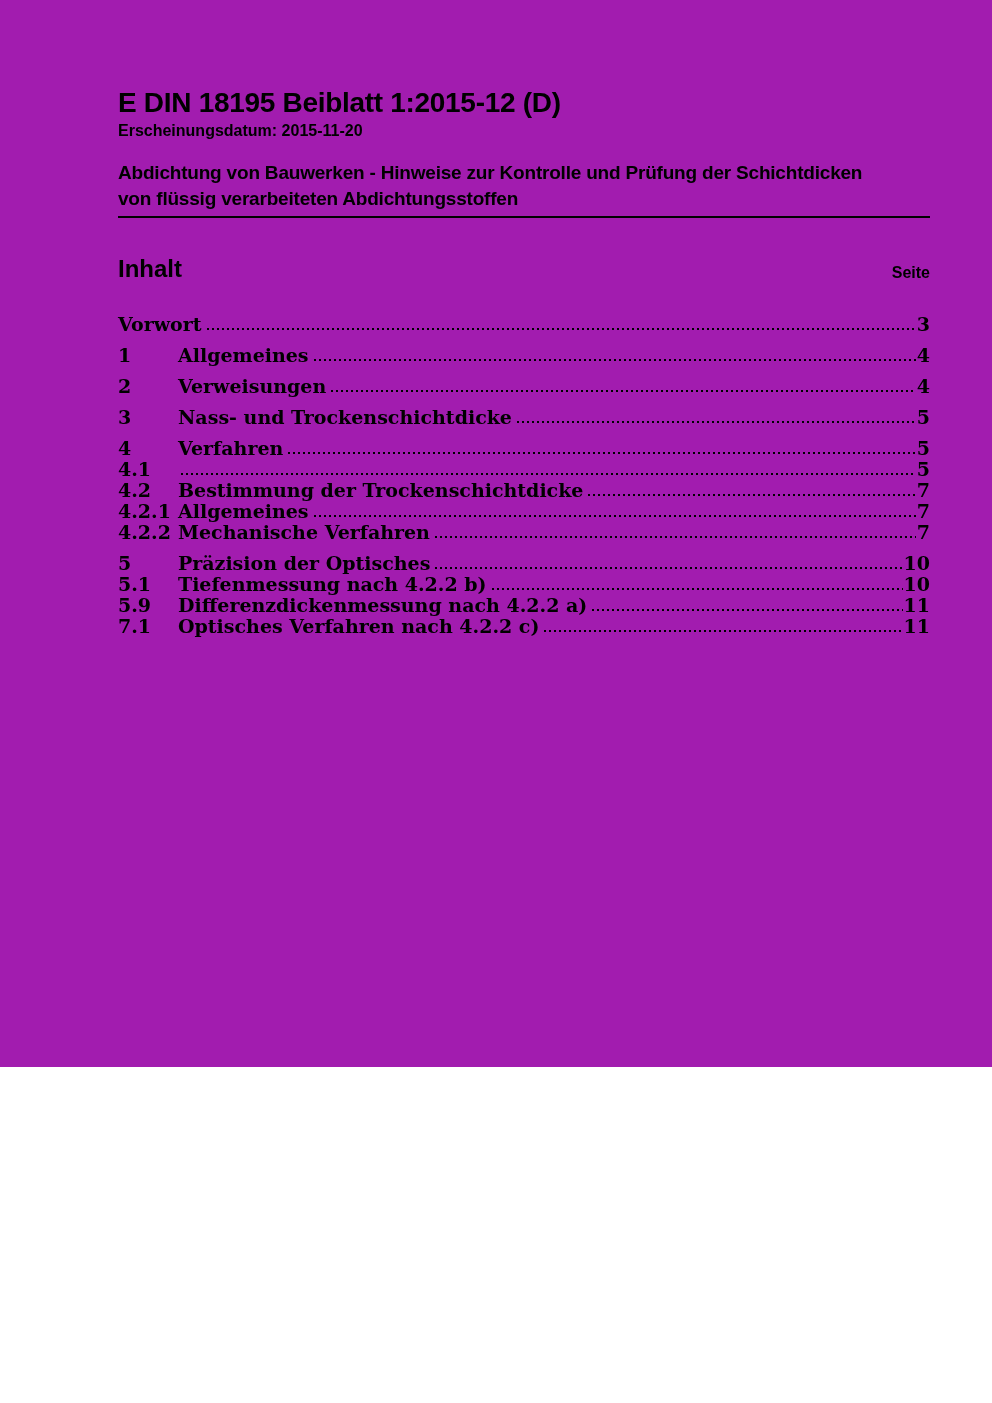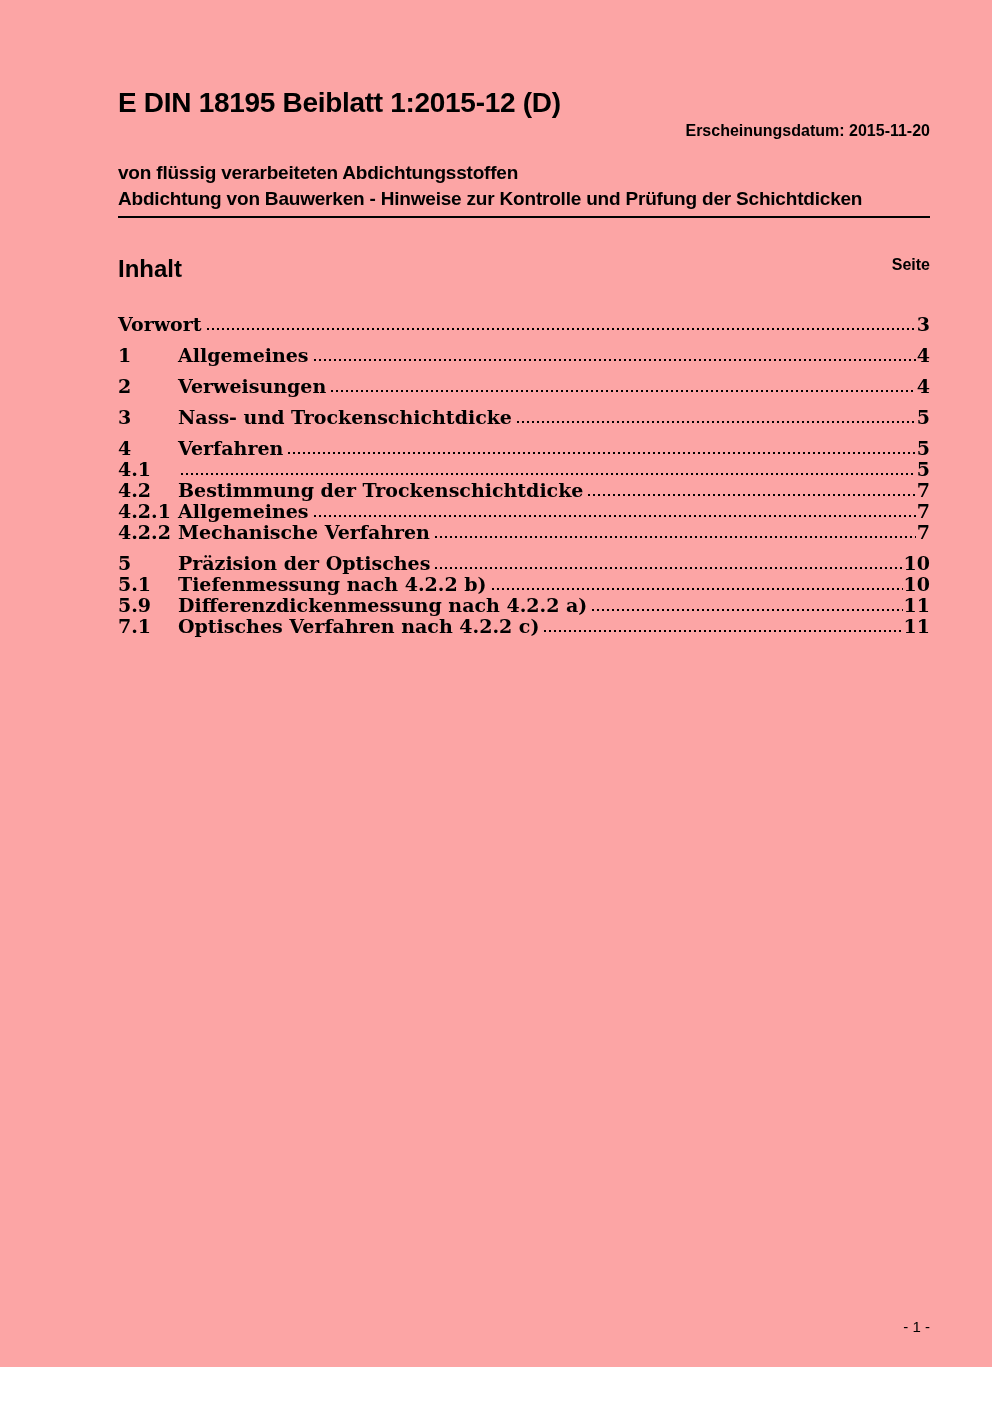--- a/index.html
+++ b/index.html
@@ -3,22 +3,22 @@
 <meta charset="utf-8">
 <style>
   html, body {
     margin: 0;
     padding: 0;
     background: #ffffff;
   }
   .page {
     position: relative;
     width: 992px;
-    height: 1367px;
-    background: #fca5a5;
+    height: 1067px;
+    background: #a21caf;
     color: #000000;
     overflow: hidden;
   }
   .content {
     position: absolute;
     left: 118px;
     top: 88px;
     width: 812px;
   }
   .doc-title {
@@ -28,39 +28,38 @@
     font-size: 28px;
     line-height: 30px;
     letter-spacing: -0.3px;
   }
   .pub-date {
     margin-top: 4px;
     font-family: "Liberation Sans", sans-serif;
     font-weight: bold;
     font-size: 16px;
     line-height: 18px;
-    text-align: right;
   }
   .subtitle-block {
     margin-top: 20px;
     padding-bottom: 4px;
     border-bottom: 2px solid #000000;
   }
   .subtitle-line {
     font-family: "Liberation Sans", sans-serif;
     font-weight: bold;
     font-size: 19px;
     line-height: 26px;
     letter-spacing: -0.2px;
     white-space: nowrap;
   }
   .inhalt-row {
     display: flex;
     justify-content: space-between;
-    align-items: flex-start;
+    align-items: flex-end;
     margin-top: 38px;
   }
   .inhalt-heading {
     margin: 0;
     font-family: "Liberation Sans", sans-serif;
     font-weight: bold;
     font-size: 24px;
     line-height: 26px;
   }
   .seite-label {
@@ -118,22 +117,22 @@
 <body>
 
 <div class="page">
   <div class="content">
 
     <h1 class="doc-title">E DIN 18195 Beiblatt 1:2015-12 (D)</h1>
 
     <div class="pub-date">Erscheinungsdatum: 2015-11-20</div>
 
     <div class="subtitle-block">
+      <div class="subtitle-line">Abdichtung von Bauwerken - Hinweise zur Kontrolle und Prüfung der Schichtdicken</div>
       <div class="subtitle-line">von flüssig verarbeiteten Abdichtungsstoffen</div>
-      <div class="subtitle-line">Abdichtung von Bauwerken - Hinweise zur Kontrolle und Prüfung der Schichtdicken</div>
     </div>
 
     <div class="inhalt-row">
       <h2 class="inhalt-heading">Inhalt</h2>
       <span class="seite-label">Seite</span>
     </div>
 
     <div class="toc">
         <div class="toc-group">
           <div class="toc-row">

